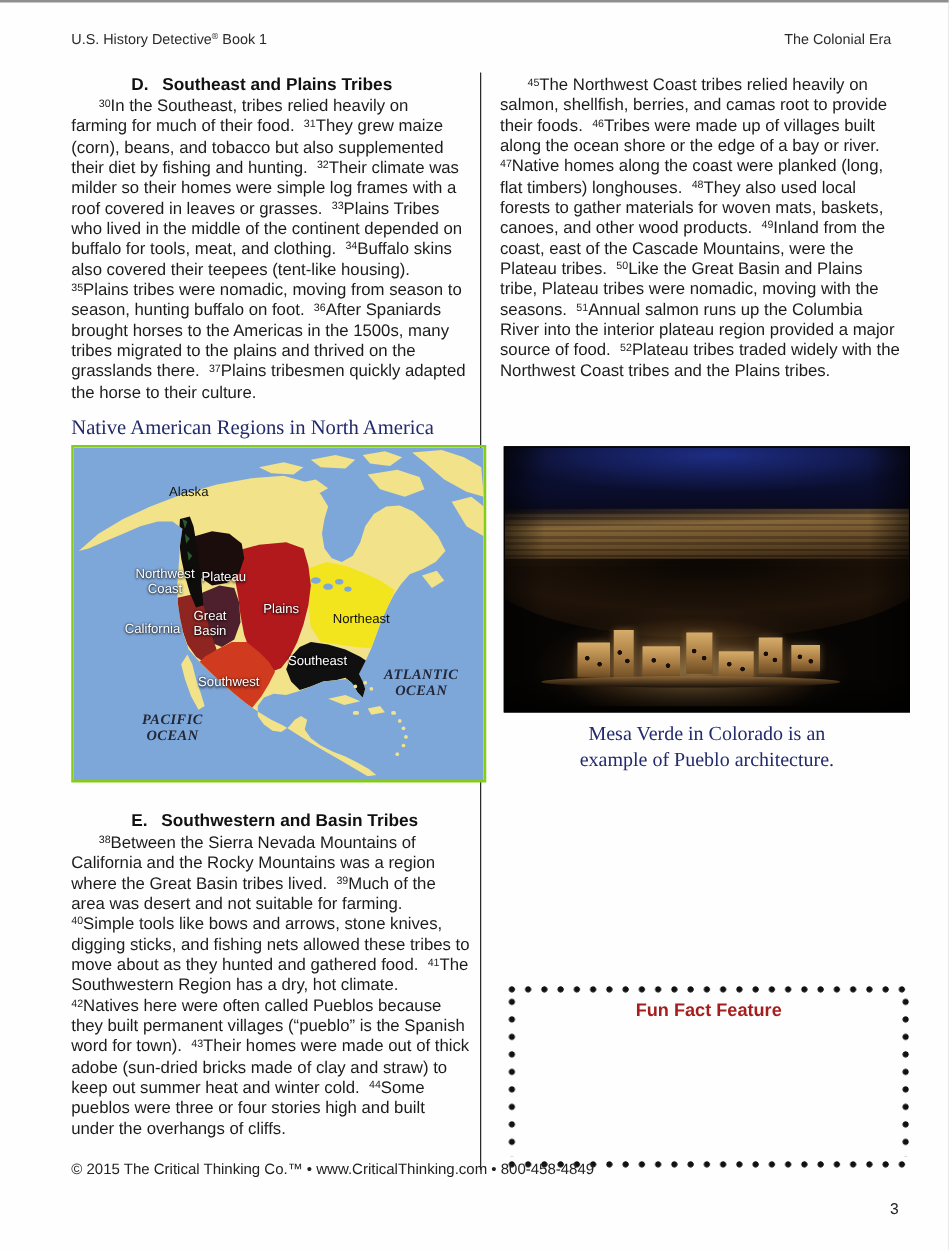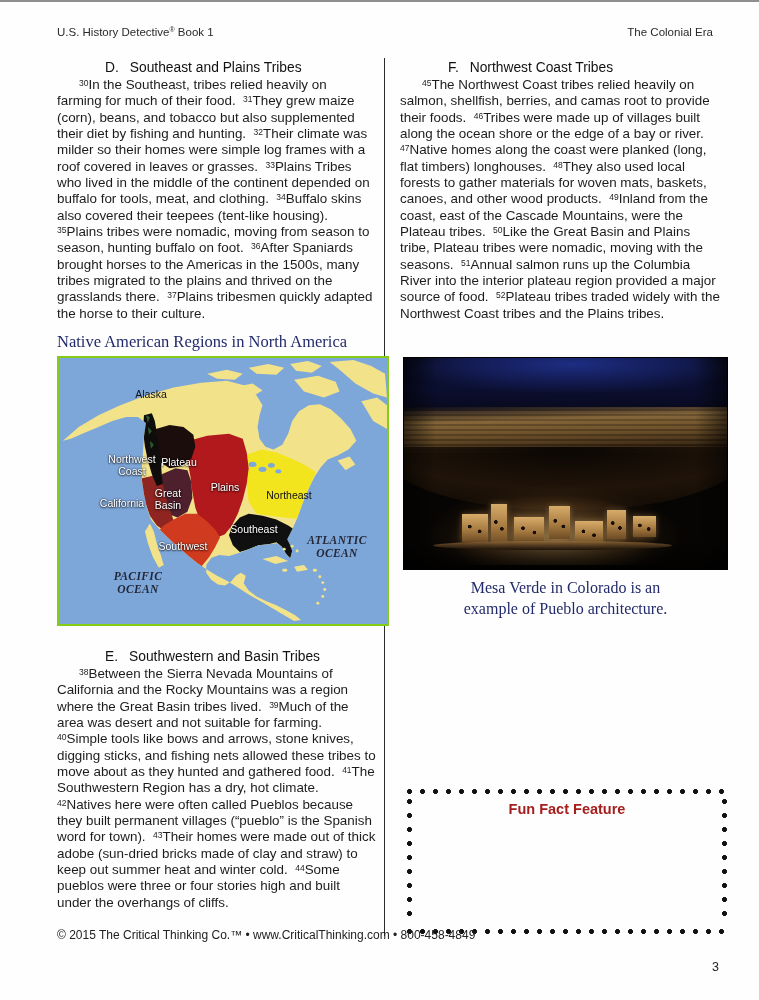--- a/index.html
+++ b/index.html
@@ -16,21 +16,21 @@
   .hdr-right { right:46px; }
   .hdr sup { font-size:7px; vertical-align:4px; }
   .ftr { position:absolute; top:928px; left:57px; font-size:12px; color:#222; }
   .pagenum { position:absolute; top:960px; right:40px; font-size:12.5px; color:#222; }
 
   
   .divider { position:absolute; left:384px; top:58px; width:1px; height:878px; background:#2b2b2b; }
 
   
   .tblock { position:absolute; }
-  .sec-head { font-size:13.8px; font-weight:normal; color:#111; margin-bottom:2px;padding-left:48px; }
+  .sec-head { font-size:13.8px; font-weight:bold; color:#111; margin-bottom:2px;padding-left:48px; }
   .sec-head .ltr { margin-right:11px; }
   .para { font-size:13.4px; line-height:16.35px; text-indent:22px; color:#1c1c1c; }
   .para sup { font-size:8.5px; vertical-align:3.5px; line-height:0; }
 
   
   .map-title { position:absolute; left:57px; top:332px; font-family:"Liberation Serif", serif;
                font-size:16.5px; color:#232a6b; }
   .mapbox { position:absolute; left:57px; top:356px; width:332px; height:270px;
             border:2px solid #84cc16; }
   .mapbox svg { display:block; width:100%; height:100%; }
@@ -98,23 +98,20 @@
 <div class="divider"></div>
 
 <div class="tblock" style="left:57px; top:60px; width:318px;">
   <div class="sec-head">
     <span class="ltr">D.</span><span>Southeast and Plains Tribes</span>
   </div>
   <p class="para"><sup>30</sup>In the Southeast, tribes relied heavily on farming for much of their food.&nbsp; <sup>31</sup>They grew maize (corn), beans, and tobacco but also supplemented their diet by fishing and hunting.&nbsp; <sup>32</sup>Their climate was milder so their homes were simple log frames with a roof covered in leaves or grasses.&nbsp; <sup>33</sup>Plains Tribes who lived in the middle of the continent depended on buffalo for tools, meat, and clothing.&nbsp; <sup>34</sup>Buffalo skins also covered their teepees (tent-like housing).&nbsp; <sup>35</sup>Plains tribes were nomadic, moving from season to season, hunting buffalo on foot.&nbsp; <sup>36</sup>After Spaniards brought horses to the Americas in the 1500s, many tribes migrated to the plains and thrived on the grasslands there.&nbsp; <sup>37</sup>Plains tribesmen quickly adapted the horse to their culture.</p>
 </div>
 
 <div class="tblock" style="left:400px; top:60px; width:322px;">
-  <div class="sec-head">
-    <span class="ltr">F.</span><span>Northwest Coast Tribes</span>
-  </div>
   <p class="para"><sup>45</sup>The Northwest Coast tribes relied heavily on salmon, shellfish, berries, and camas root to provide their foods.&nbsp; <sup>46</sup>Tribes were made up of villages built along the ocean shore or the edge of a bay or river.&nbsp; <sup>47</sup>Native homes along the coast were planked (long, flat timbers) longhouses.&nbsp; <sup>48</sup>They also used local forests to gather materials for woven mats, baskets, canoes, and other wood products.&nbsp; <sup>49</sup>Inland from the coast, east of the Cascade Mountains, were the Plateau tribes.&nbsp; <sup>50</sup>Like the Great Basin and Plains tribe, Plateau tribes were nomadic, moving with the seasons.&nbsp; <sup>51</sup>Annual salmon runs up the Columbia River into the interior plateau region provided a major source of food.&nbsp; <sup>52</sup>Plateau tribes traded widely with the Northwest Coast tribes and the Plains tribes.</p>
 </div>
 
 <div class="map-title">Native American Regions in North America</div>
 <div class="mapbox">
   <svg viewBox="0 0 332 270" preserveAspectRatio="none">
     <rect x="0" y="0" width="332" height="270" fill="#7ea7d9"></rect>
     <defs>
       <clipPath id="clip-land">
           <use href="#mainland"></use>

